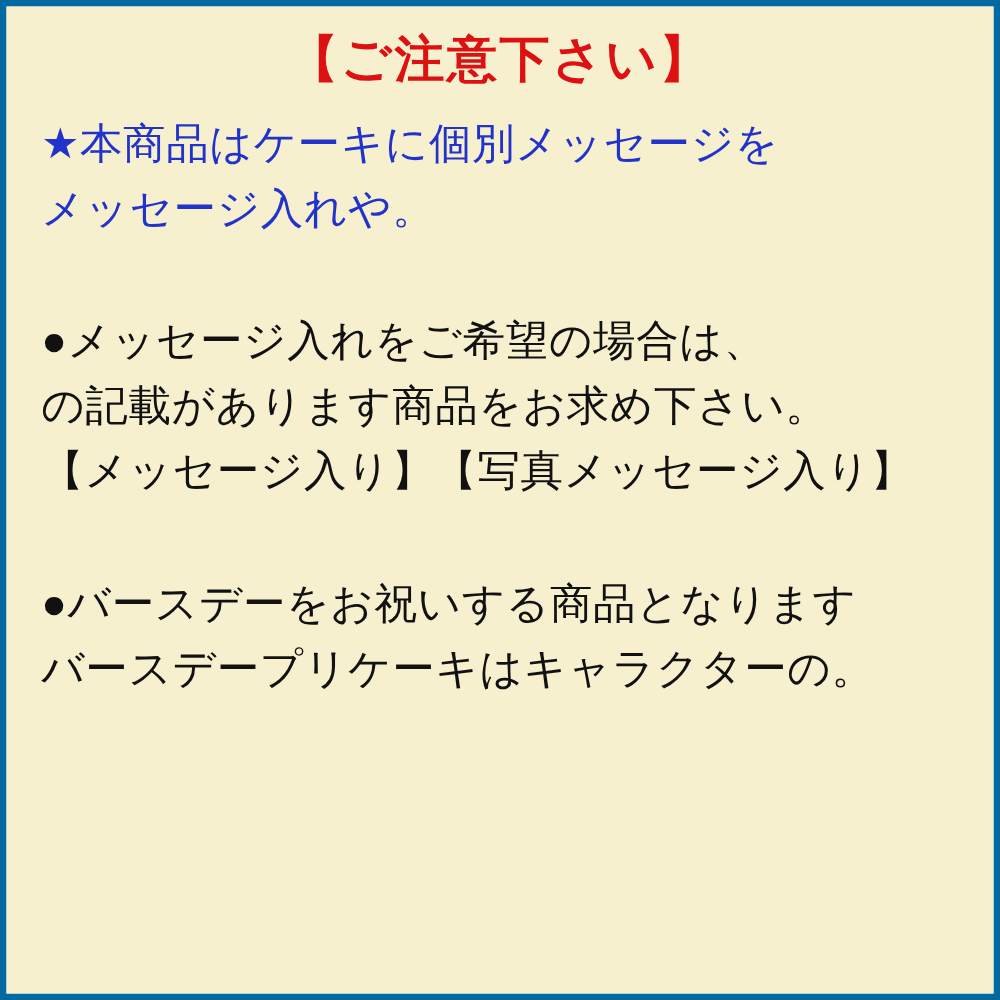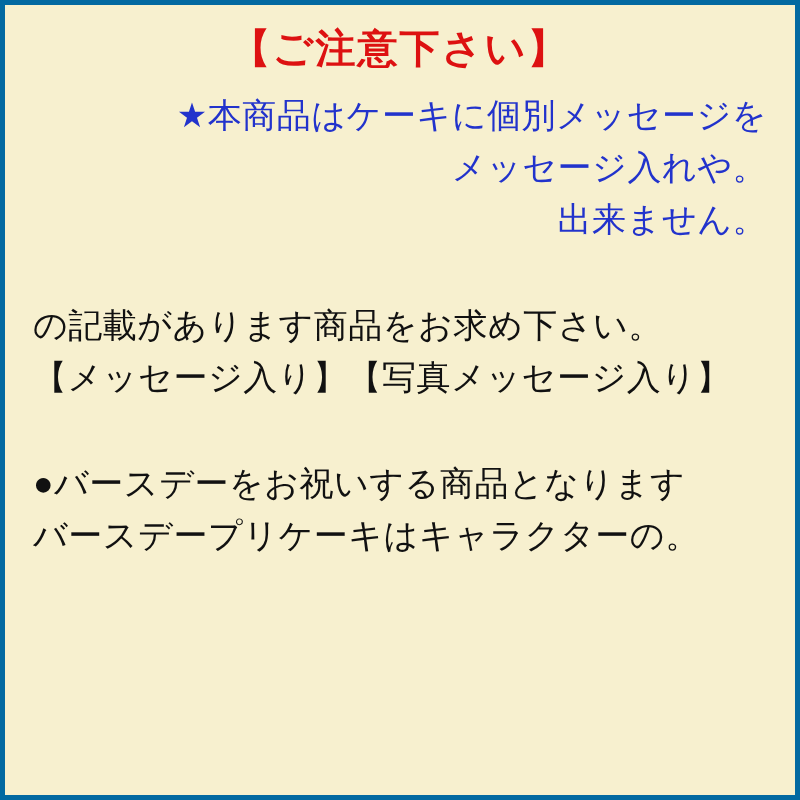--- a/index.html
+++ b/index.html
@@ -26,41 +26,41 @@
     font-weight: 700;
     color: #dd1111;
     letter-spacing: 2px;
   }
   .section {
     font-size: 34px;
     line-height: 52px;
     font-weight: 500;
     letter-spacing: 0.5px;
   }
-  .section.blue  { color: #2233cc; text-align: right; }
+  .section.blue  { color: #2233cc; }
   .section.black { color: #111111; }
   .section + .section { margin-top: 54px; }
   .line {
     white-space: nowrap;
   }
 </style>
 </head>
 <body>
 
 <div class="page">
 
   <h1 class="title">【ご注意下さい】</h1>
 
   <div class="section blue">
     <div class="line">★本商品はケーキに個別メッセージを</div>
     <div class="line">メッセージ入れや。</div>
-    <div class="line">出来ません。</div>
   </div>
 
   <div class="section black">
+    <div class="line">●メッセージ入れをご希望の場合は、</div>
     <div class="line">の記載があります商品をお求め下さい。</div>
     <div class="line">【メッセージ入り】【写真メッセージ入り】</div>
   </div>
 
   <div class="section black">
     <div class="line">●バースデーをお祝いする商品となります</div>
     <div class="line">バースデープリケーキはキャラクターの。</div>
   </div>
 
 </div>

